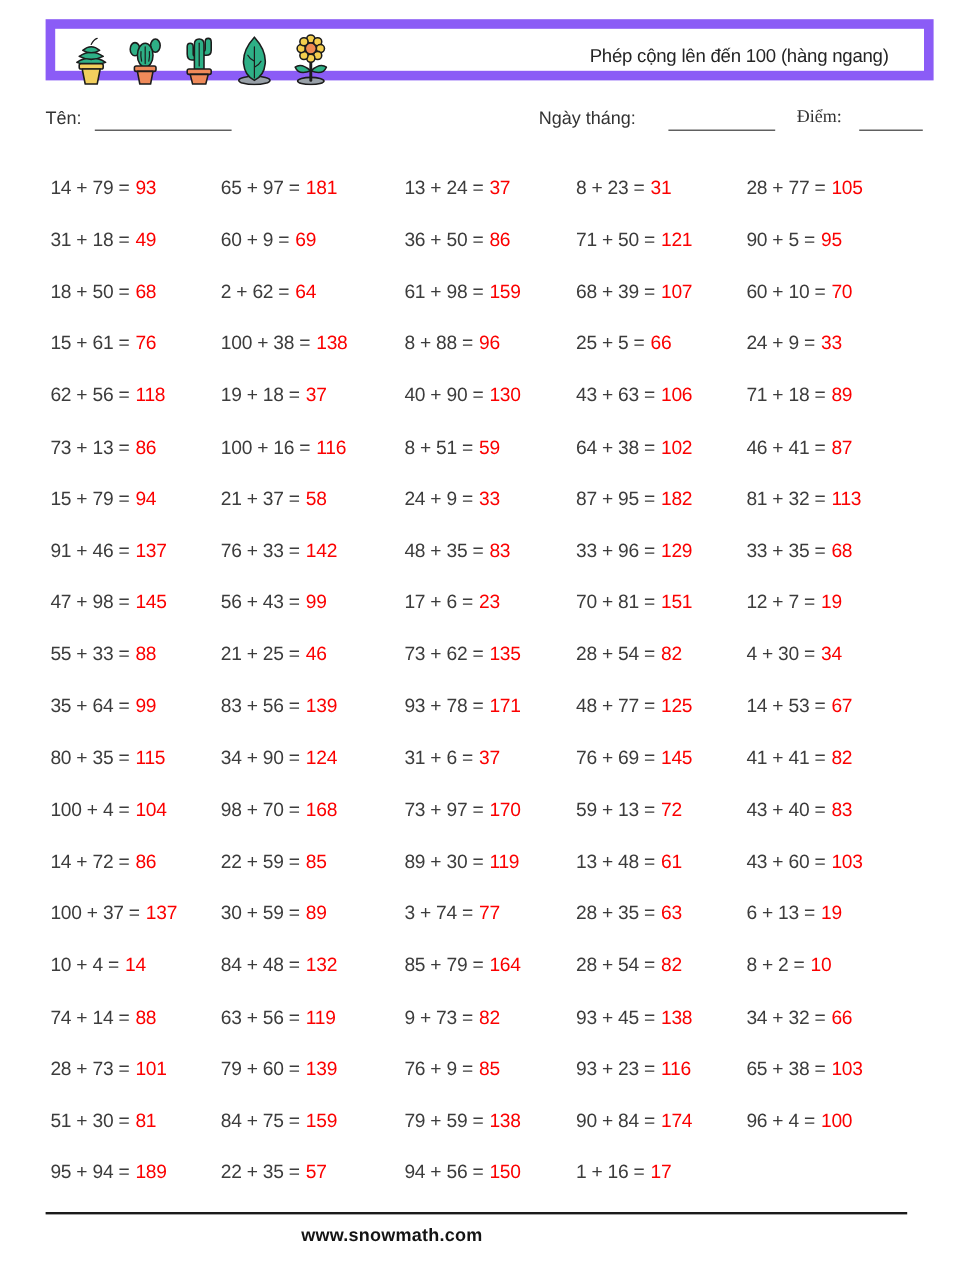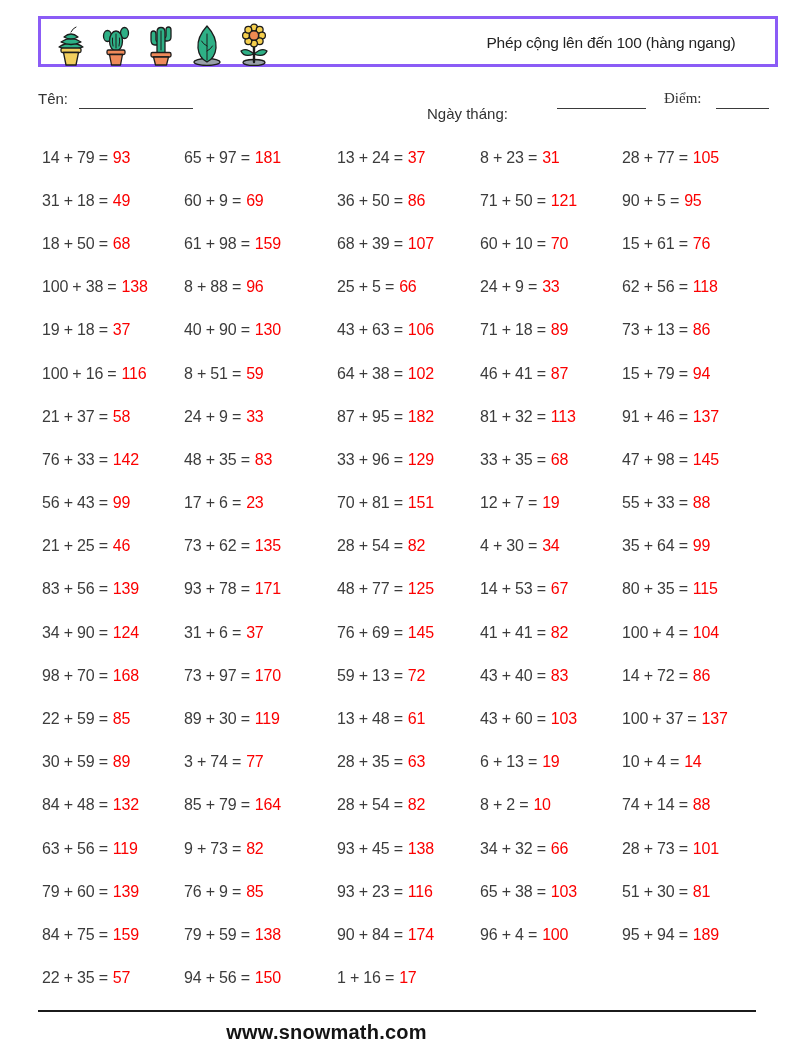--- a/index.html
+++ b/index.html
@@ -5,58 +5,58 @@
   * { margin:0; padding:0; box-sizing:border-box; }
   html,body { background:#ffffff; }
   body { font-family:"Liberation Sans", sans-serif; }
   .page {
     position:relative; width:794px; height:1053px; background:#fff; overflow:hidden;
     color:#3c3c3c;
   }
   
   .header-box {
     position:absolute; left:38px; top:16px; width:740px; height:51px;
-    border:3px solid #8b5cf6; background:#fff;
+    border:8px solid #8b5cf6; background:#fff;
   }
   .icon-row {
     position:absolute; left:10px; top:3px; height:44px;
     display:flex; align-items:flex-end; gap:5px;
   }
   .icon-row svg { display:block; }
   .ws-title {
     position:absolute; left:410px; top:0; width:320px; height:47px;
     display:flex; align-items:center; justify-content:center;
     font-size:15.5px; color:#242424; letter-spacing:-0.2px; white-space:nowrap;
   }
   
   .fields { position:absolute; left:0; top:88px; width:794px; height:26px; font-size:15px; color:#333;text-align:right; }
   .f-label { position:absolute; top:2px; white-space:nowrap; }
   .f-line  { position:absolute; top:20px; border-bottom:1.6px solid #3a3a3a; height:0; }
   #name-label  { left:38px; }
   #name-line   { left:79px;  width:114px; }
-  #date-label  { left:427px;margin-top:15px; }
+  #date-label  { left:449px; }
   #date-line   { left:557px; width:89px; }
   #score-label { left:664px;font-family:Liberation Serif, serif; }
   #score-line  { left:716px; width:53px; }
   
   .grid {
     position:absolute; left:42px; top:136px; width:712px;
     display:grid; grid-template-columns:142px 153px 143px 142px 1fr;
     grid-auto-rows:43.2px;
   }
   .cell {
     display:flex; align-items:center;
     font-size:16px; color:#3c3c3c; letter-spacing:-0.2px; white-space:nowrap;
   }
   .cell .ans { color:var(--answer-red,#fb0000); margin-left:5px; }
   
   .footer-rule { position:absolute; left:38px; top:1010px; width:718px; border-top:2px solid #1b1b1b; }
   .footer-text {
     position:absolute; left:0; top:1021px; width:653px; text-align:center;
-    font-size:20px; font-weight:bold; color:#141414; letter-spacing:0.2px;
+    font-size:15px; font-weight:bold; color:#141414; letter-spacing:0.2px;
   }
   
   .c-green  { fill:var(--plant-green,#2eb086); }
   .c-yellow { fill:var(--pot-yellow,#f2cf5e); }
   .c-orange { fill:var(--pot-orange,#ef8a5a); }
   .c-gray   { fill:var(--rock-gray,#98a0a8); }
   .c-petal  { fill:var(--petal-yellow,#f5cf4e); }
   .c-center { fill:var(--flower-center,#ef8a52); }
   .outl     { stroke:#1c1c1c; stroke-width:1.3; stroke-linejoin:round; stroke-linecap:round; }
   .thin     { stroke:#1c1c1c; stroke-width:1; fill:none; stroke-linecap:round; }
@@ -176,20 +176,24 @@
       </div>
       <div class="cell">
         <span>90 + 5 =</span>
         <span class="ans">95</span>
       </div>
       <div class="cell">
         <span>18 + 50 =</span>
         <span class="ans">68</span>
       </div>
       <div class="cell">
+        <span>2 + 62 =</span>
+        <span class="ans">64</span>
+      </div>
+      <div class="cell">
         <span>61 + 98 =</span>
         <span class="ans">159</span>
       </div>
       <div class="cell">
         <span>68 + 39 =</span>
         <span class="ans">107</span>
       </div>
       <div class="cell">
         <span>60 + 10 =</span>
         <span class="ans">70</span>

